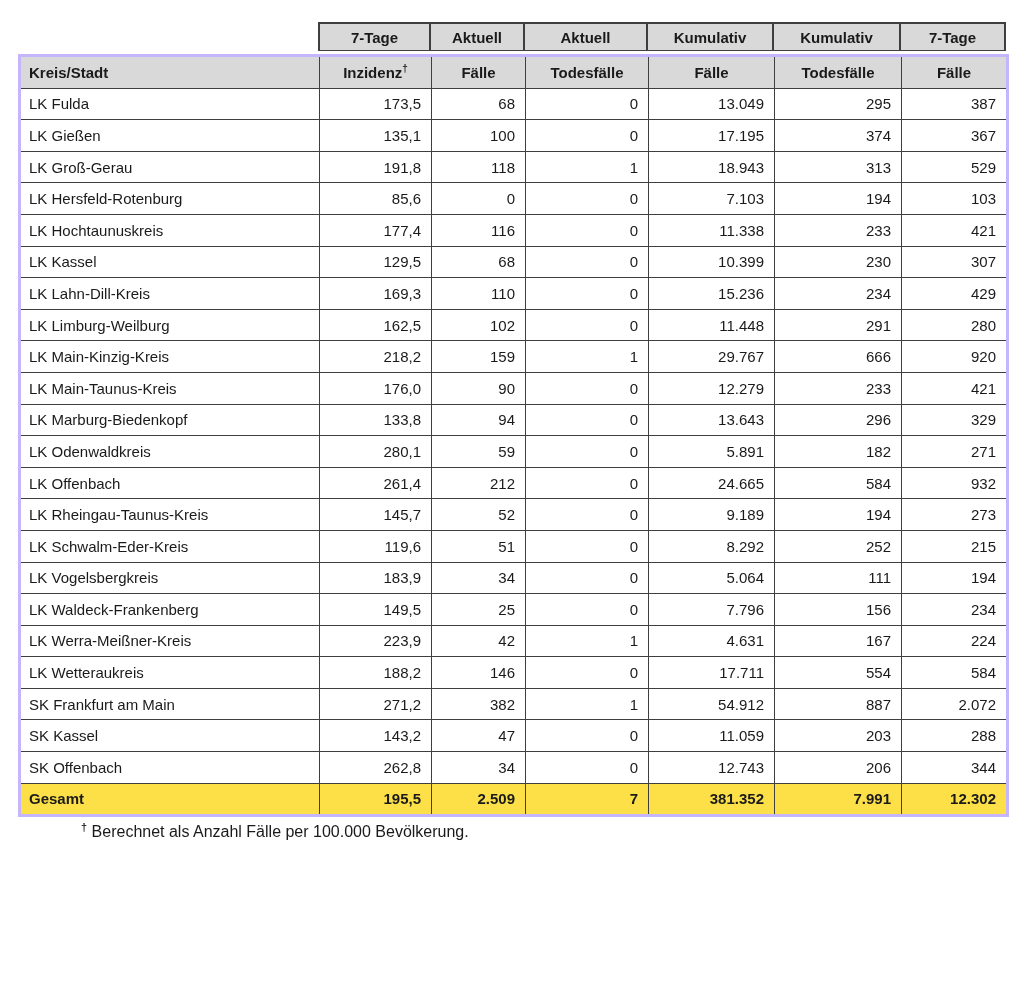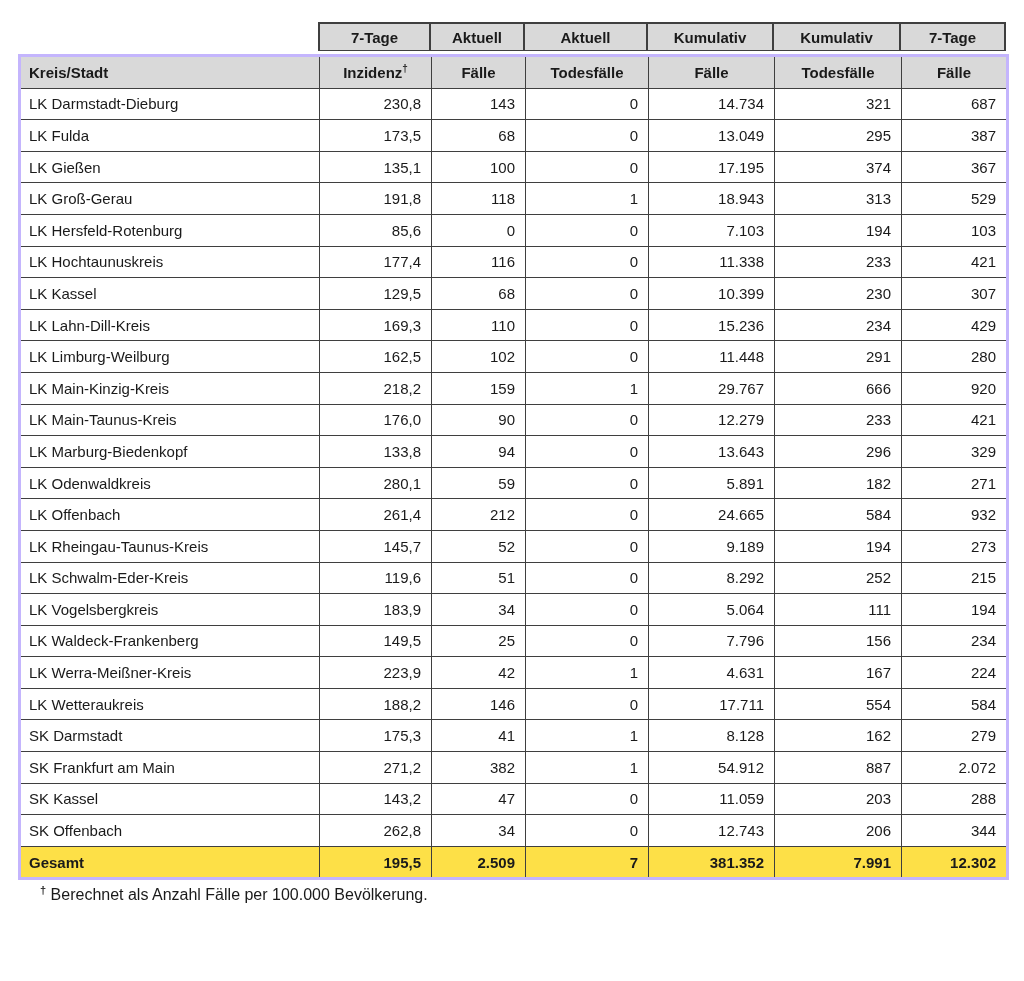--- a/index.html
+++ b/index.html
@@ -78,21 +78,21 @@
   }
   sup.dagger {
     font-size: 10px;
     font-weight: bold;
     vertical-align: super;
     line-height: 0;
   }
   
   .footnote {
     margin-top: 6px;
-    margin-left: 22px;
+    margin-left: 63px;
     font-size: 16px;
   }
   .footnote sup.dagger { font-size: 11px; }
 </style>
 </head>
 <body>
 
 <div class="page">
 
   <div class="band">
@@ -121,29 +121,20 @@
         <th><span>Inzidenz</span><sup class="dagger">†</sup></th>
         <th>Fälle</th>
         <th>Todesfälle</th>
         <th>Fälle</th>
         <th>Todesfälle</th>
         <th>Fälle</th>
       </tr>
     </thead>
     <tbody id="rows-body">
         <tr>
-    <td class="name-col">LK Darmstadt-Dieburg</td>
-    <td class="num">230,8</td>
-    <td class="num">143</td>
-    <td class="num">0</td>
-    <td class="num">14.734</td>
-    <td class="num">321</td>
-    <td class="num">687</td>
-  </tr>
-        <tr>
     <td class="name-col">LK Fulda</td>
     <td class="num">173,5</td>
     <td class="num">68</td>
     <td class="num">0</td>
     <td class="num">13.049</td>
     <td class="num">295</td>
     <td class="num">387</td>
   </tr>
         <tr>
     <td class="name-col">LK Gießen</td>
@@ -299,29 +290,20 @@
     <td class="num">224</td>
   </tr>
         <tr>
     <td class="name-col">LK Wetteraukreis</td>
     <td class="num">188,2</td>
     <td class="num">146</td>
     <td class="num">0</td>
     <td class="num">17.711</td>
     <td class="num">554</td>
     <td class="num">584</td>
-  </tr>
-        <tr>
-    <td class="name-col">SK Darmstadt</td>
-    <td class="num">175,3</td>
-    <td class="num">41</td>
-    <td class="num">1</td>
-    <td class="num">8.128</td>
-    <td class="num">162</td>
-    <td class="num">279</td>
   </tr>
         <tr>
     <td class="name-col">SK Frankfurt am Main</td>
     <td class="num">271,2</td>
     <td class="num">382</td>
     <td class="num">1</td>
     <td class="num">54.912</td>
     <td class="num">887</td>
     <td class="num">2.072</td>
   </tr>

